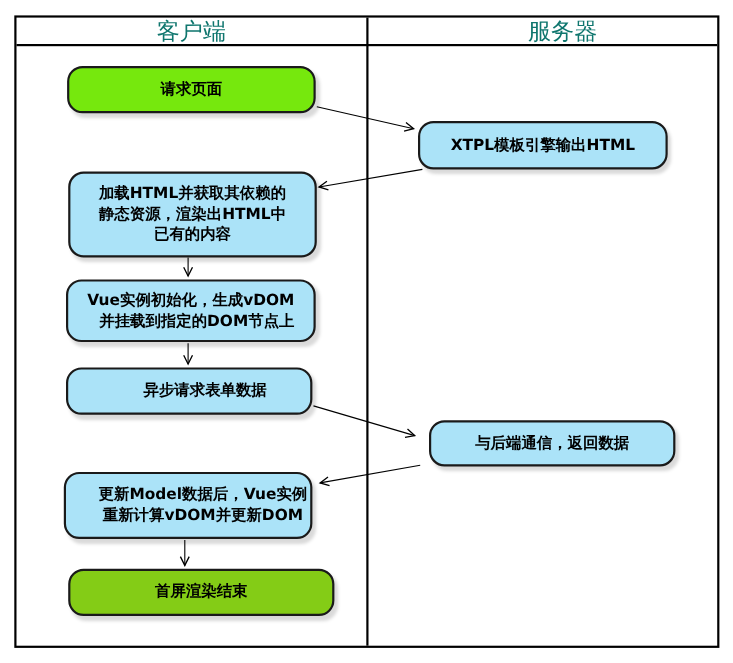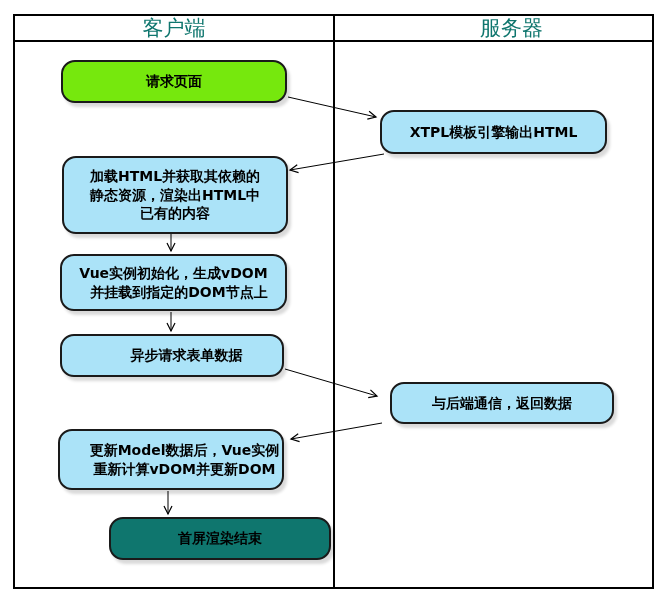--- a/index.html
+++ b/index.html
@@ -87,17 +87,17 @@
 
   <div class="node" style="left: 380px; top: 382px; width: 224px; height: 42px; background-color: rgb(171, 227, 248); margin-left: 10px;">
     <span>与后端通信，返回数据</span>
   </div>
 
   <div class="node" style="left: 58px; top: 429px; width: 226px; height: 61px; background-color: rgb(171, 227, 248); padding-left: 27px;">
     <span>更新Model数据后，Vue实例
 重新计算vDOM并更新DOM</span>
   </div>
 
-  <div class="node" style="left: 62px; top: 517px; width: 222px; height: 43px; background-color: #0f766e; margin-left: 47px;">
+  <div class="node" style="left: 62px; top: 517px; width: 242px; height: 43px; background-color: #84cc16;">
     <span>首屏渲染结束</span>
   </div>
 
 </div>
 
 </body></html>

